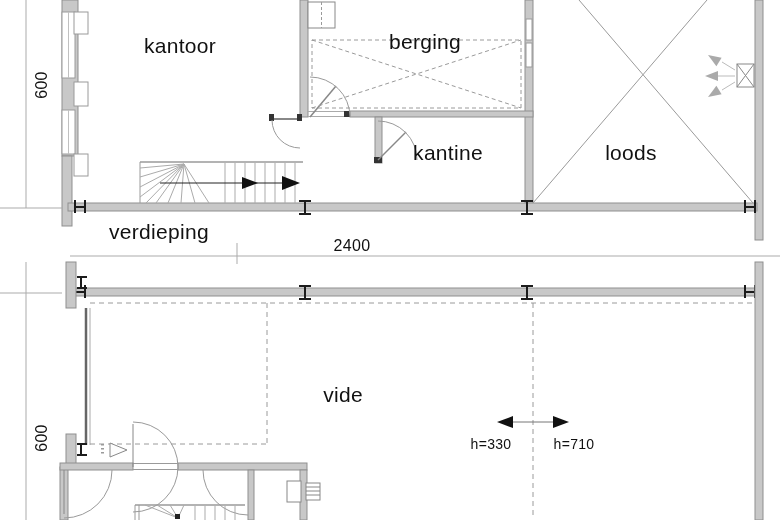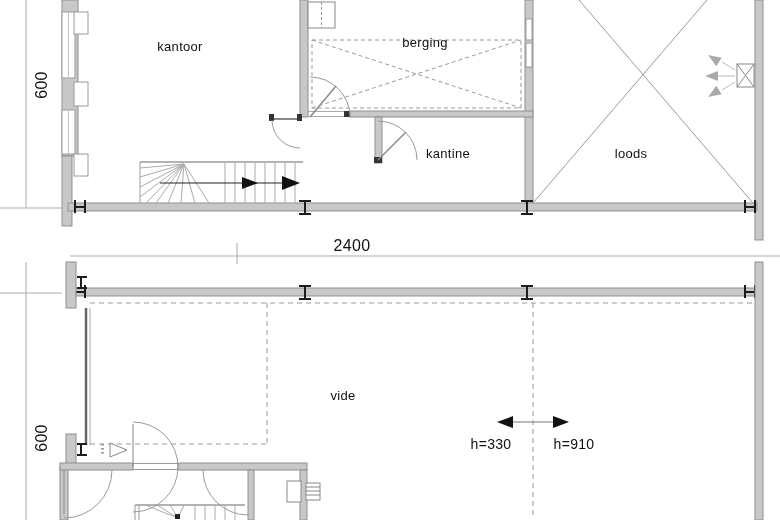--- a/index.html
+++ b/index.html
@@ -1,20 +1,20 @@
 <!DOCTYPE html>
 <html><head>
 <meta charset="utf-8">
 <style>
   html,body{margin:0;padding:0;background:#fff;}
   .canvas{position:relative;width:780px;height:520px;background:#ffffff;overflow:hidden;
           font-family:"Liberation Sans",sans-serif;color:#111;}
   .canvas svg{position:absolute;left:0;top:0;}
   .lbl{position:absolute;transform:translate(-50%,-50%);white-space:nowrap;
-       font-size:13px;color:#111;letter-spacing:.3px;}
+       font-size:21px;color:#111;letter-spacing:.3px;}
   .lbl.dim{font-size:16px;}
   .lbl.small{font-size:14px;text-align:center;}
   .lbl.rot{transform:translate(-50%,-50%) rotate(-90deg);}
 </style>
 </head>
 <body>
 
 <div class="canvas">
 
 <svg width="780" height="520" viewBox="0 0 780 520">
@@ -257,20 +257,21 @@
       <polygon points="497,422 513,416 513,428" fill="#111111"></polygon>
       <polygon points="569,422 553,416 553,428" fill="#111111"></polygon>
     </g>
   </g>
 </svg>
 
 <div class="lbl" style="left:180px;top:46px">kantoor</div>
 <div class="lbl" style="left:425px;top:42px">berging</div>
 <div class="lbl" style="left:448px;top:153px">kantine</div>
 <div class="lbl" style="left:631px;top:153px">loods</div>
+<div class="lbl" style="left:159px;top:232px">verdieping</div>
 <div class="lbl" style="left:343px;top:395px">vide</div>
 <div class="lbl dim" style="left:352px;top:246px">2400</div>
 <div class="lbl dim rot" style="left:42px;top:85px">600</div>
 <div class="lbl dim rot" style="left:42px;top:438px">600</div>
 <div class="lbl small" style="left:491px;top:444px">h=330</div>
-<div class="lbl small" style="left:574px;top:444px">h=910</div>
+<div class="lbl small" style="left:574px;top:444px">h=710</div>
 
 </div>
 
 </body></html>

